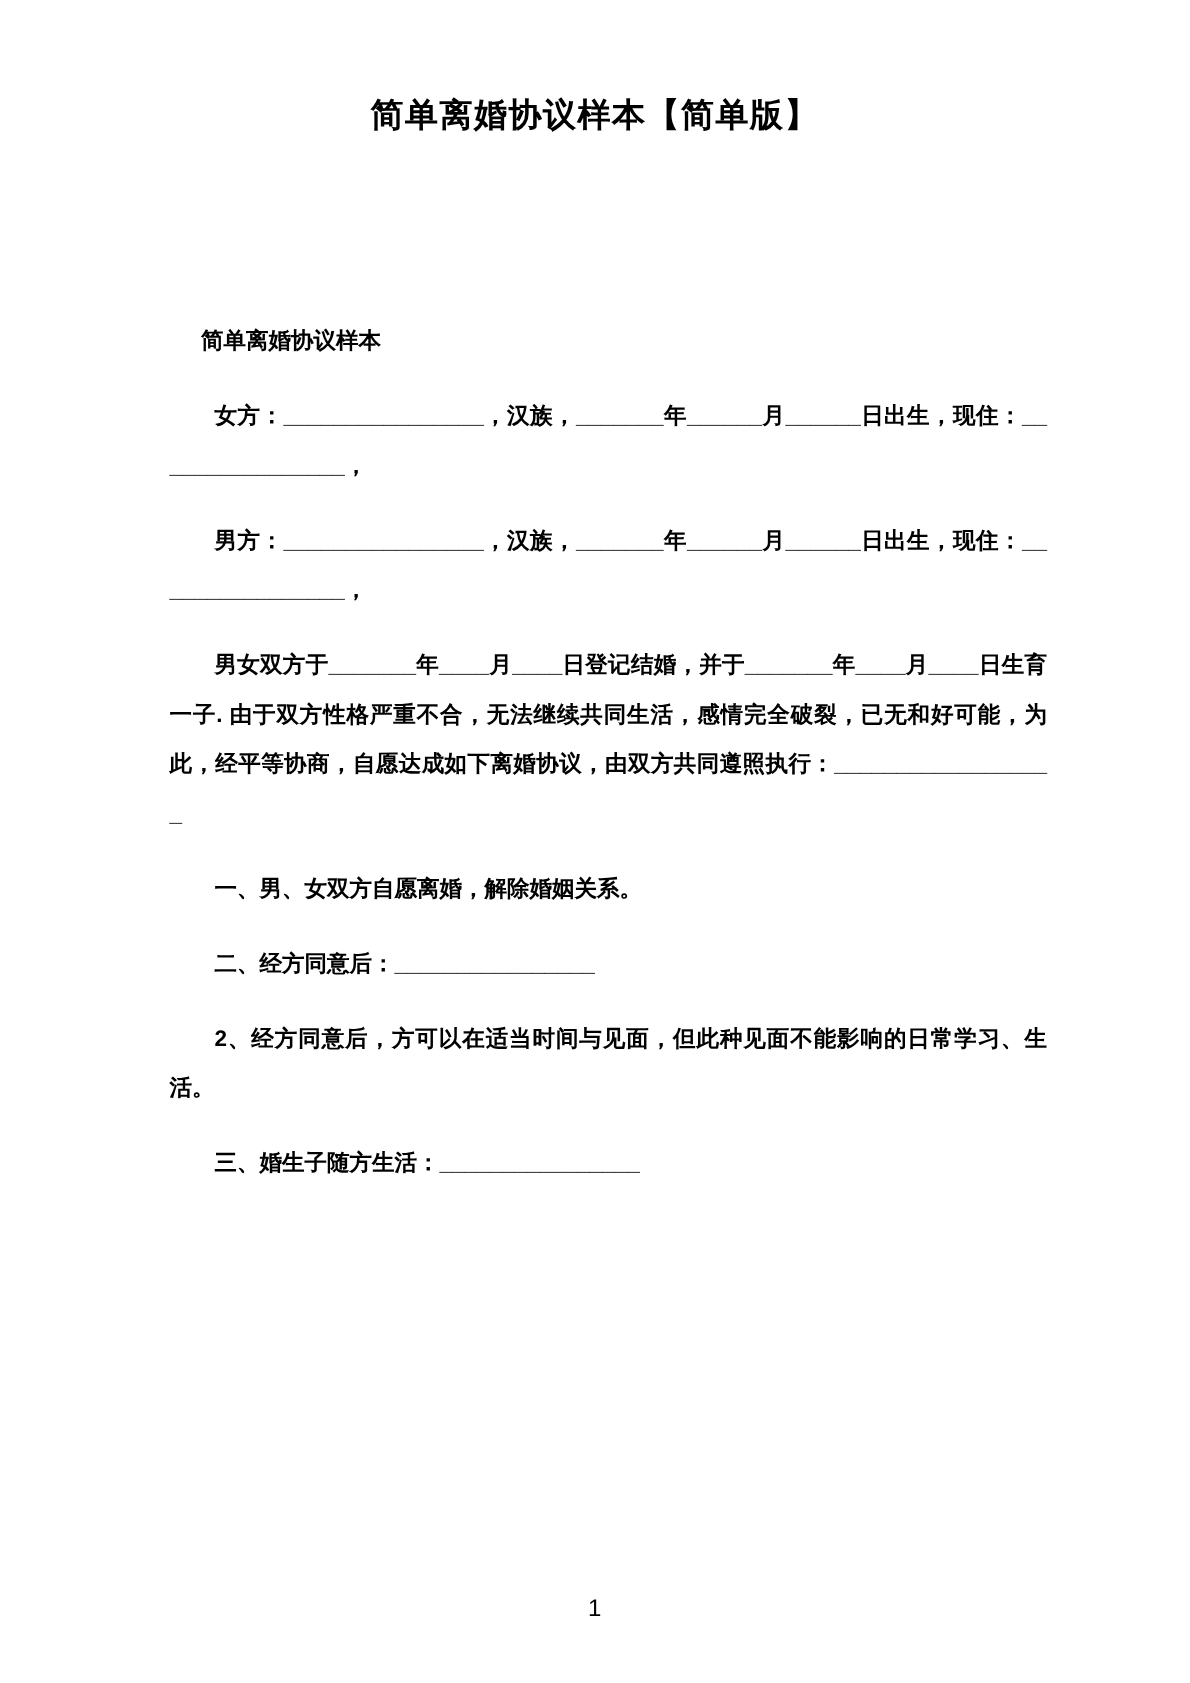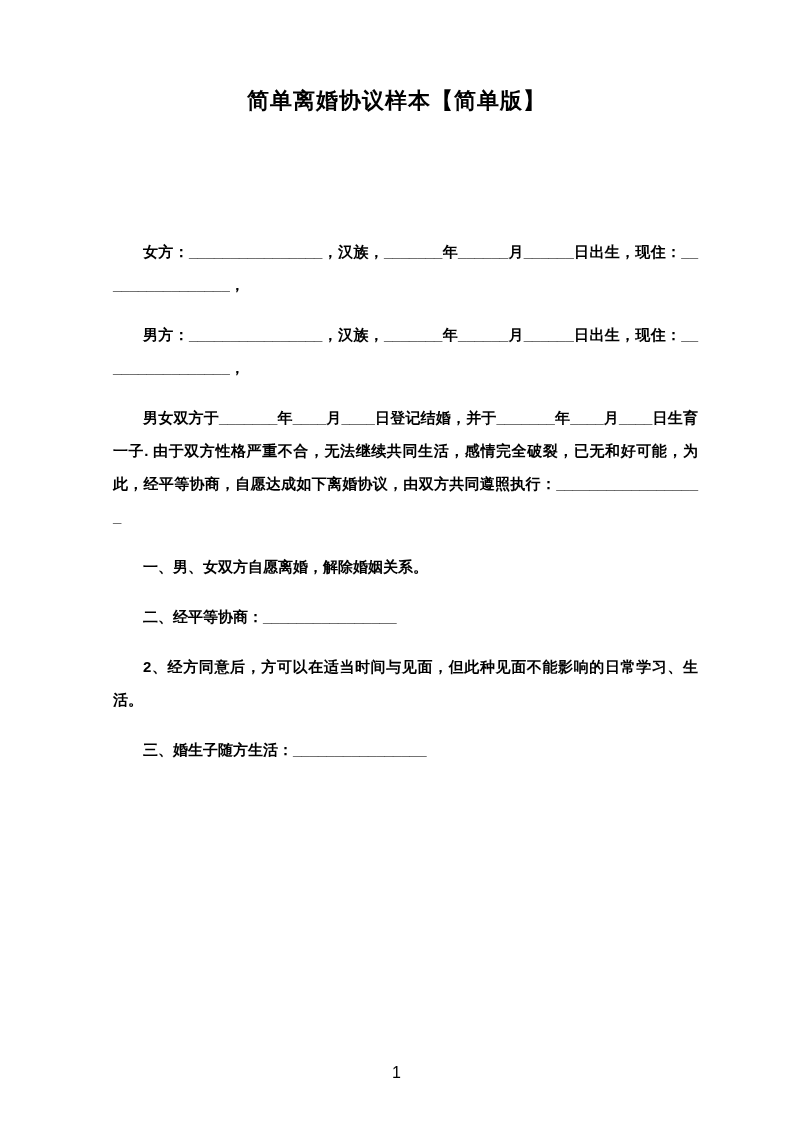--- a/index.html
+++ b/index.html
@@ -6,21 +6,21 @@
   html, body { background: #ffffff; }
   body {
     font-family: "Liberation Sans", "DejaVu Sans", sans-serif;
     color: #000000;
   }
   .page {
     width: 793px;
     height: 1122px;
     background: #ffffff;
     position: relative;
-    padding: 84px 95px 0 113px;
+    padding: 60px 95px 0 113px;
     overflow: hidden;
   }
   .doc-title {
     font-size: 22px;
     font-weight: 700;
     text-align: center;
     letter-spacing: 1px;
     line-height: 33px;
     margin-bottom: 118px;
     margin-right: 18px; 
@@ -48,32 +48,33 @@
   }
 </style>
 </head>
 <body>
 
 <div class="page">
 
   <h1 class="doc-title">简单离婚协议样本【简单版】</h1>
 
   <div class="doc-body">
+    <p class="para subheading">简单离婚协议样本</p>
 
     <p class="para">女方：________________，汉族，_______年______月______日出生，现住：________________，</p>
 
 
     <p class="para">男方：________________，汉族，_______年______月______日出生，现住：________________，</p>
 
 
     <p class="para">男女双方于_______年____月____日登记结婚，并于_______年____月____日生育一子. 由于双方性格严重不合，无法继续共同生活，感情完全破裂，已无和好可能，为此，经平等协商，自愿达成如下离婚协议，由双方共同遵照执行：__________________</p>
 
     <p class="para">一、男、女双方自愿离婚，解除婚姻关系。</p>
 
-    <p class="para">二、经平等协商：________________</p>
+    <p class="para">二、经方同意后：________________</p>
 
 
     <p class="para">2、经方同意后，方可以在适当时间与见面，但此种见面不能影响的日常学习、生活。</p>
 
     <p class="para">三、婚生子随方生活：________________</p>
   </div>
 
   <div class="page-number">1</div>
 
 </div>

